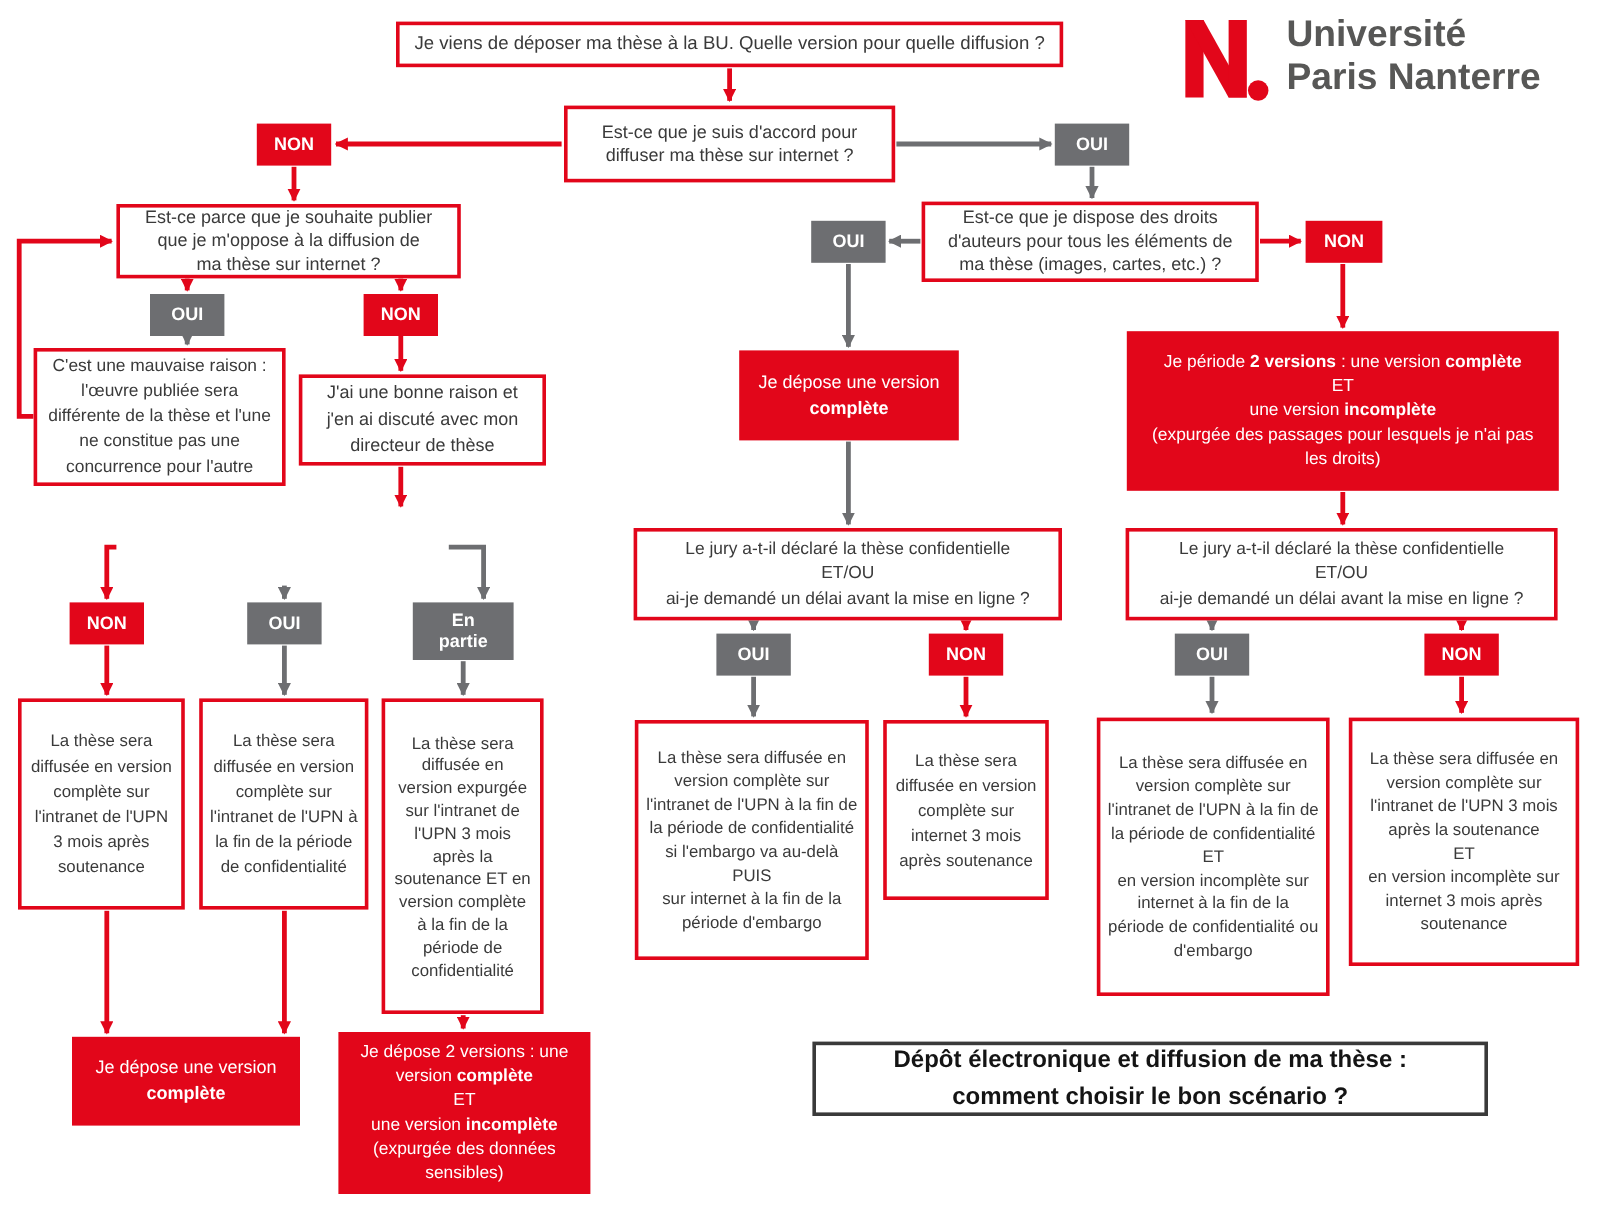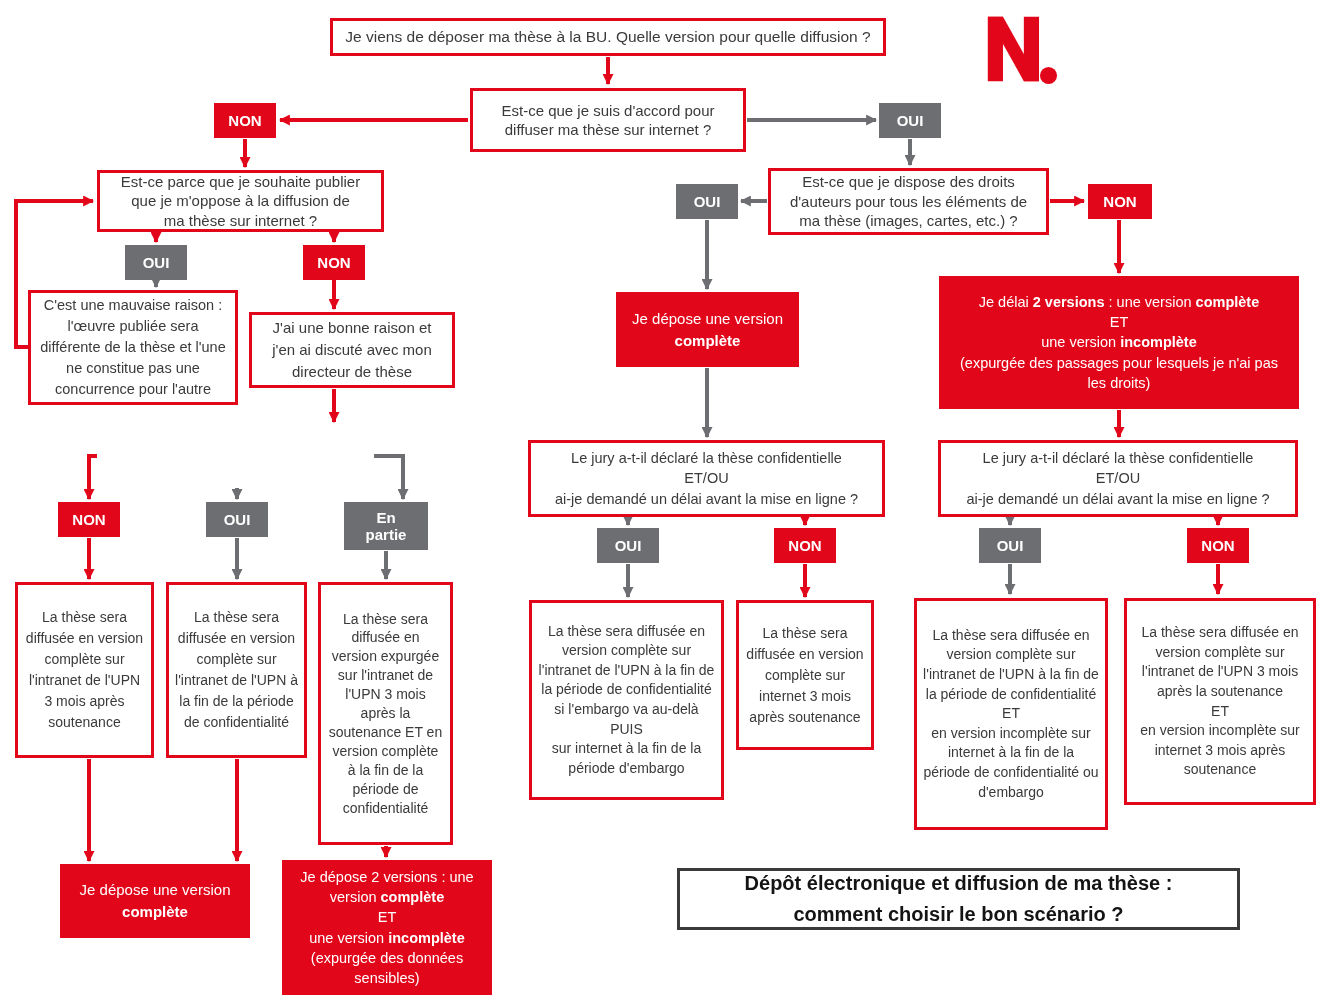--- a/index.html
+++ b/index.html
@@ -83,20 +83,24 @@
 
   <div class="box q" style="left:330px;top:18px;width:556px;height:38px;font-size:15.5px">Je viens de déposer ma thèse à la BU. Quelle version pour quelle diffusion ?</div>
 
   <div class="logo" style="left:984px;top:10px">
     <svg width="74" height="76" viewBox="0 0 78 78">
       <polygon points="4,6 20,6 20,74 4,74" class="mfill-red"></polygon>
       <polygon points="4,6 20,6 58,74 42,74" class="mfill-red"></polygon>
       <polygon points="42,6 58,6 58,74 42,74" class="mfill-red"></polygon>
       <circle cx="68" cy="68" r="9" class="mfill-red"></circle>
     </svg>
+    <div class="logo-text">
+        <div>Université</div>
+        <div>Paris Nanterre</div>
+      </div>
   </div>
 
   <div class="box q" style="left:470px;top:88px;width:276px;height:64px">Est-ce que je suis d'accord pour
 diffuser ma thèse sur internet ?</div>
   <div class="box tag red" style="left:214px;top:103px;width:62px;height:35px">NON</div>
   <div class="box tag gray" style="left:879px;top:103px;width:62px;height:35px">OUI</div>
 
   <div class="box q" style="left:97px;top:170px;width:287px;height:62px">Est-ce parce que je souhaite publier
 que je m'oppose à la diffusion de
 ma thèse sur internet ?</div>
@@ -117,21 +121,21 @@
 une version </span><b>incomplète</b><span>
 (expurgée des données sensibles)</span></div></div>
 
   <div class="box q" style="left:768px;top:168px;width:281px;height:67px">Est-ce que je dispose des droits
 d'auteurs pour tous les éléments de
 ma thèse (images, cartes, etc.) ?</div>
   <div class="box tag gray" style="left:676px;top:184px;width:62px;height:35px">OUI</div>
   <div class="box tag red" style="left:1088px;top:184px;width:64px;height:35px">NON</div>
 
   <div class="box red-box" style="left:616px;top:292px;width:183px;height:75px"><div><span>Je dépose une version</span><br><b>complète</b></div></div>
-  <div class="box red-box" style="left:939px;top:276px;width:360px;height:133px;font-size:14.5px;line-height:1.4"><div><span>Je délai </span><b>2 versions</b><span> : une version </span><b>complète</b><span>
+  <div class="box red-box" style="left:939px;top:276px;width:360px;height:133px;font-size:14.5px;line-height:1.4"><div><span>Je période </span><b>2 versions</b><span> : une version </span><b>complète</b><span>
 ET
 une version </span><b>incomplète</b><span>
 (expurgée des passages pour lesquels je n'ai pas les droits)</span></div></div>
 
   <div class="box q" style="left:528px;top:440px;width:357px;height:77px;font-size:14.5px;line-height:1.4">Le jury a-t-il déclaré la thèse confidentielle
 ET/OU
 ai-je demandé un délai avant la mise en ligne ?</div>
   <div class="box tag gray" style="left:597px;top:528px;width:62px;height:35px">OUI</div>
   <div class="box tag red" style="left:774px;top:528px;width:62px;height:35px">NON</div>
   <div class="box q small lh14" style="left:529px;top:600px;width:195px;height:200px">La thèse sera diffusée en version complète sur l'intranet de l'UPN  à la fin de la période de confidentialité si l'embargo va au-delà

